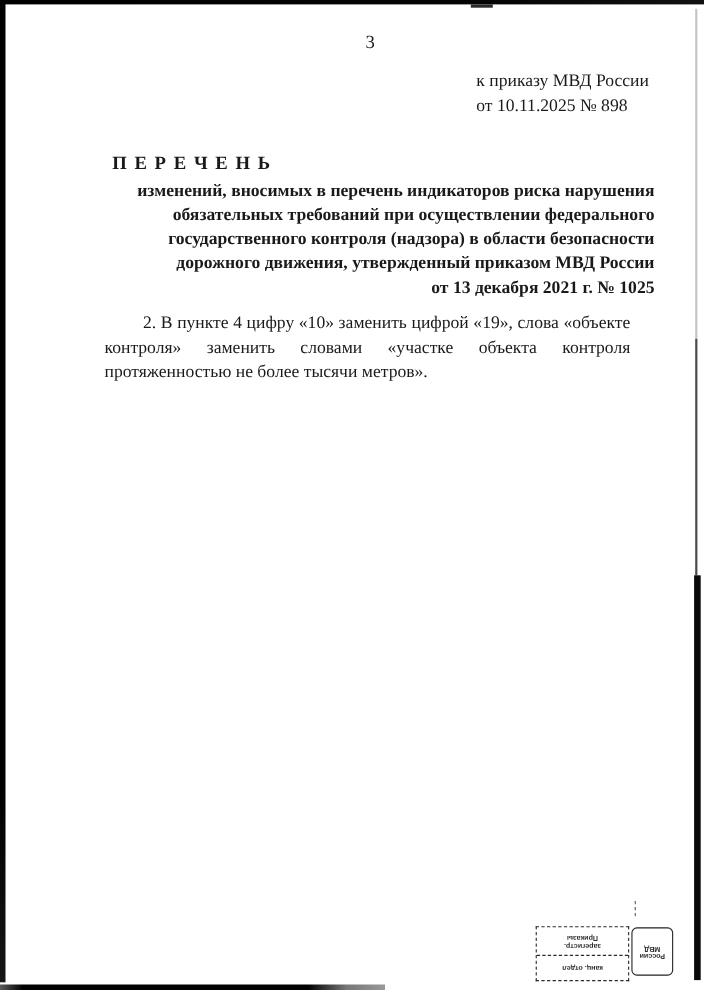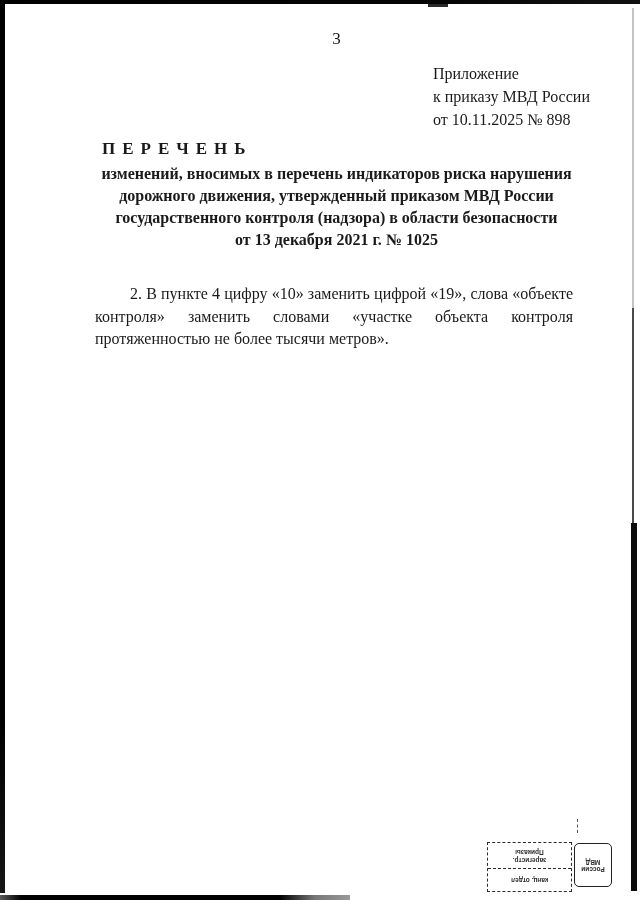--- a/index.html
+++ b/index.html
@@ -33,21 +33,21 @@
     position: absolute; left: 433px; top: 62px;
     font-size: 16px; line-height: 23px; white-space: nowrap;
   }
   .doc-title {
     position: absolute; left: 95px; top: 139px; width: 483px;
     text-align: left; font-weight: bold; font-size: 17px;
     letter-spacing: 7px; padding-left: 7px; box-sizing: border-box;
   }
   .doc-subtitle {
     position: absolute; left: 78px; top: 163px; width: 517px;
-    text-align: center; font-weight: bold; font-size: 16px; line-height: 22px;
+    text-align: right; font-weight: bold; font-size: 16px; line-height: 22px;
   }
   .doc-body {
     position: absolute; left: 95px; top: 283px; width: 478px;
     font-size: 16px; line-height: 22.5px;
   }
   .doc-body p {
     margin: 0; text-indent: 35px; text-align: justify;
   }
 
   
@@ -90,31 +90,31 @@
   <div class="scan-top-dash"></div>
   <div class="scan-left"></div>
   <div class="scan-bottom"></div>
   <div class="scan-right-1"></div>
   <div class="scan-right-2"></div>
   <div class="scan-right-3"></div>
 
   <div class="page-number">3</div>
 
   <div class="header-block">
-    <div>Приложение</div>
     <div>к приказу МВД России</div>
     <div>от 10.11.2025 № 898</div>
   </div>
 
   <div class="doc-title">ПЕРЕЧЕНЬ</div>
 
   <div class="doc-subtitle">
     <div>изменений, вносимых в перечень индикаторов риска нарушения</div>
+    <div>обязательных требований при осуществлении федерального</div>
+    <div>государственного контроля (надзора) в области безопасности</div>
     <div>дорожного движения, утвержденный приказом МВД России</div>
-    <div>государственного контроля (надзора) в области безопасности</div>
     <div>от 13 декабря 2021 г. № 1025</div>
   </div>
 
   <div class="doc-body">
     <p>2. В пункте 4 цифру «10» заменить цифрой «19», слова «объекте контроля» заменить словами «участке объекта контроля протяженностью не более тысячи метров».</p>
   </div>
 
   <div class="stamp">
     <div class="stamp-tick"></div>
     <div class="stamp-left-box">

